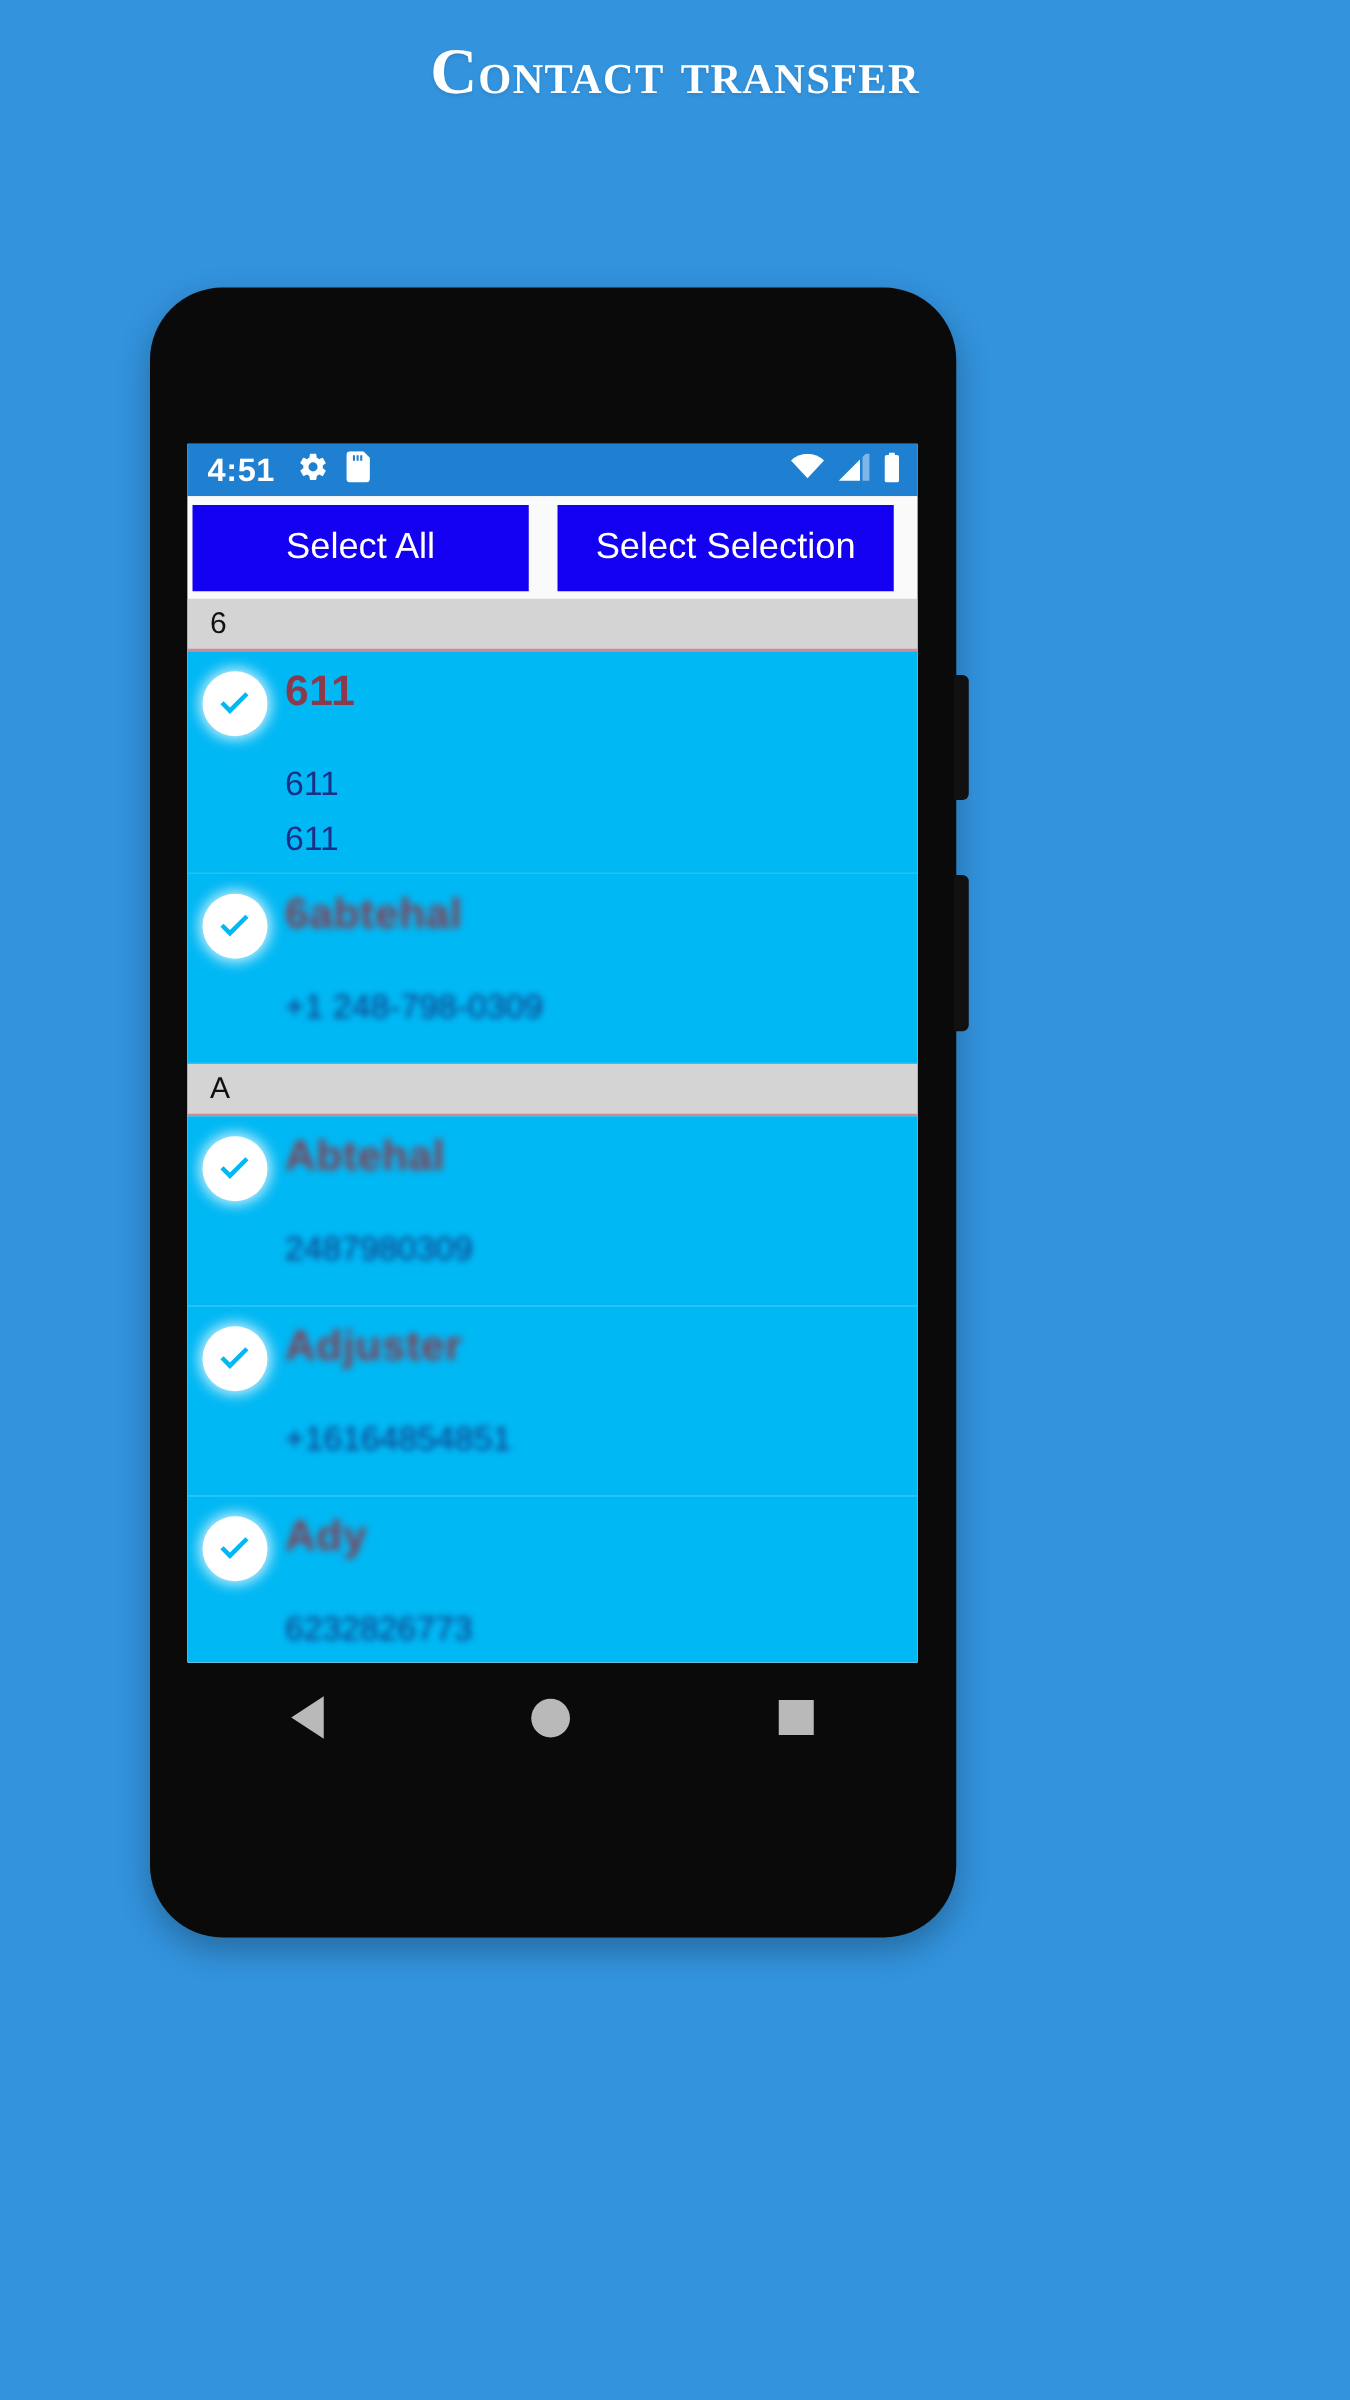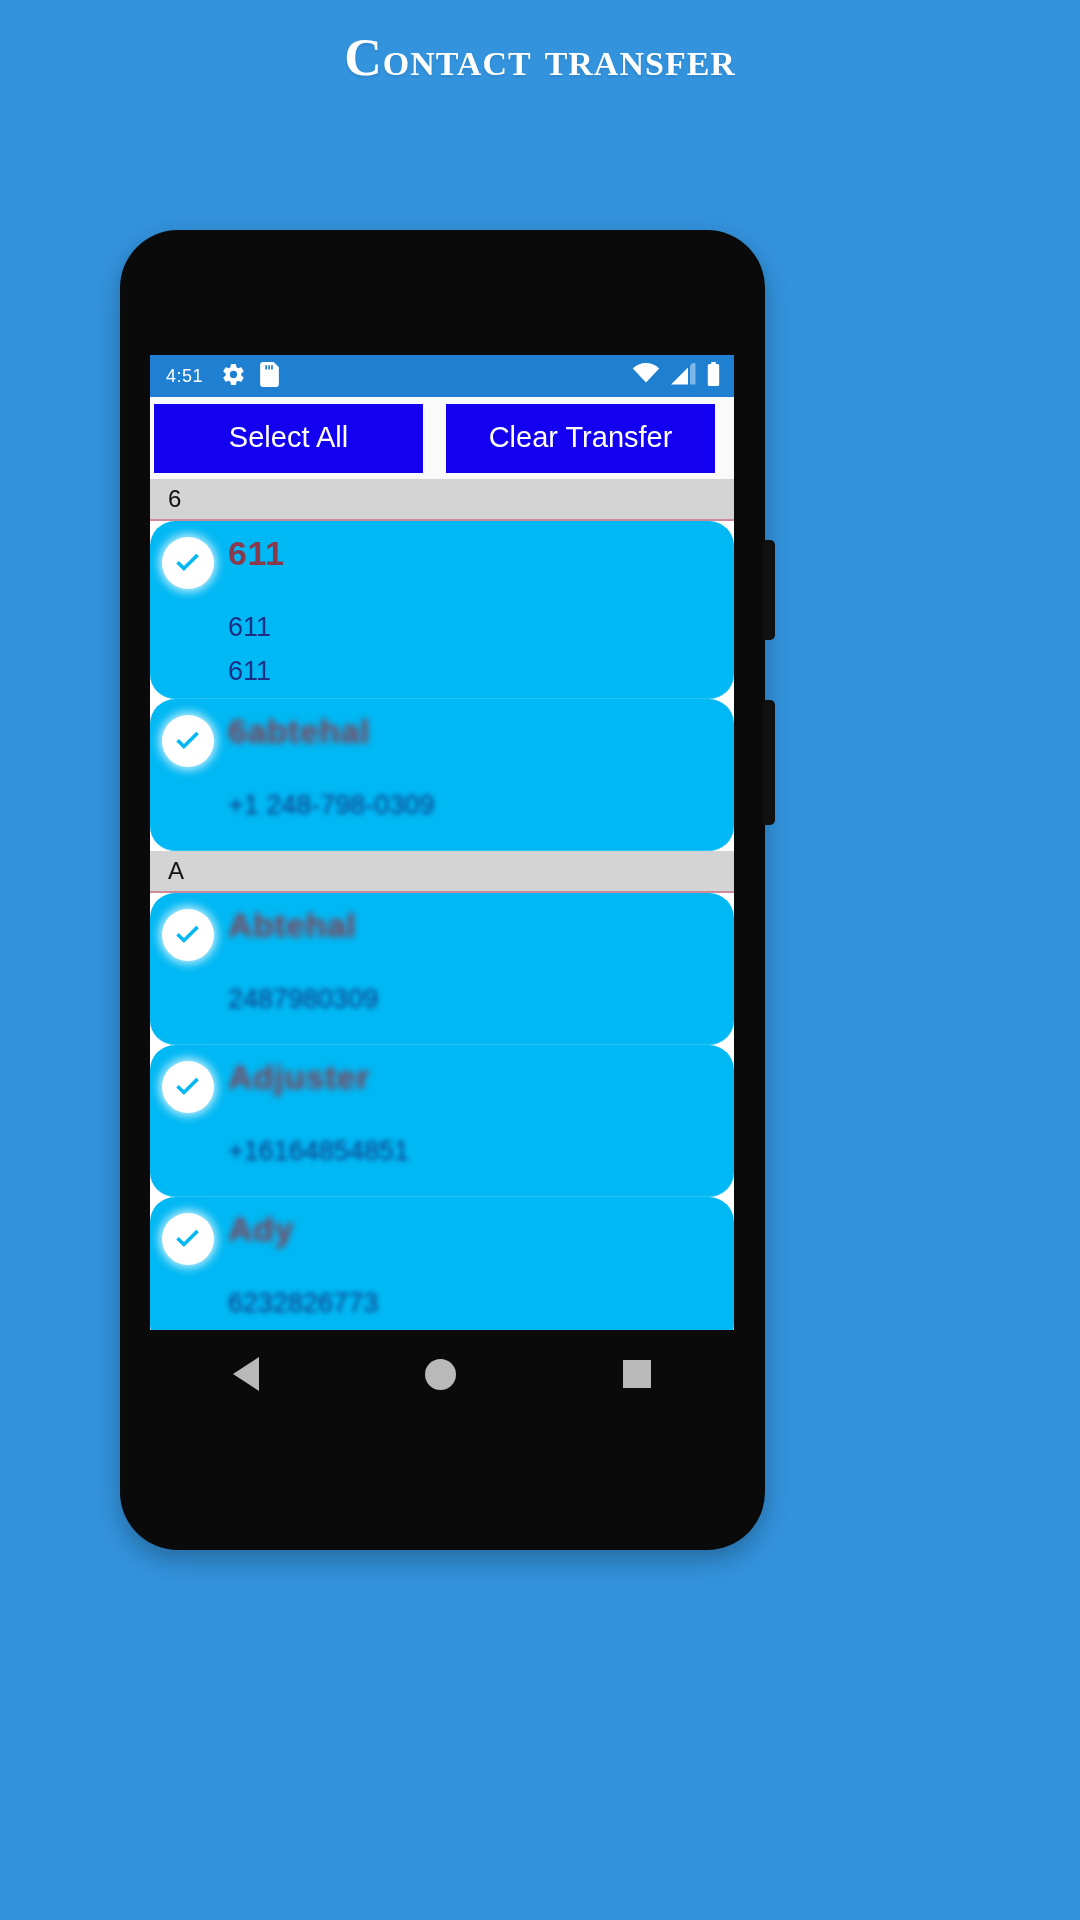--- a/index.html
+++ b/index.html
@@ -58,22 +58,22 @@
   
   .statusbar {
     height: 42px;
     background: #1f7fd1;
     display: flex;
     align-items: center;
     padding: 0 14px 0 16px;
     color: #fff;
   }
   .sb-time {
-    font-size: 18px;
-    font-weight: 400;
+    font-size: 26px;
+    font-weight: 700;
     letter-spacing: .5px;
     line-height: 1;
   }
   .sb-left-icons { display: flex; align-items: center; gap: 14px; margin-left: 18px; }
   .sb-spacer { flex: 1; }
   .sb-right-icons { display: flex; align-items: center; gap: 11px; }
   .ico { display: block; }
 
   
   .actions {
@@ -105,21 +105,20 @@
     padding: 8px 0 8px 18px;
     line-height: 1;
     border-bottom: 2px solid #d08a97;
   }
   .contact {
     background: #00b8f4;
     position: relative;
     padding: 14px 0 12px 0;
     border-bottom: 1px solid #29c3f6;
     min-height: 152px;
-    border-radius: 25px;
   }
   .check {
     position: absolute;
     left: 12px; top: 16px;
     width: 52px; height: 52px;
     border-radius: 50%;
     background: #ffffff;
     display: flex; align-items: center; justify-content: center;
     box-shadow: 0 0 10px 3px rgba(255,255,255,.75);
   }
@@ -214,21 +213,21 @@
           <svg width="13" height="24" viewBox="0 0 13 24">
             <rect x="4.2" y="0" width="4.6" height="2.4" fill="#ffffff"></rect>
             <rect x="0.8" y="2" width="11.4" height="22" rx="1.6" fill="#ffffff"></rect>
           </svg>
         </span>
       </div>
     </div>
 
     <div class="actions">
       <button class="action-btn">Select All</button>
-      <button class="action-btn">Clear Transfer</button>
+      <button class="action-btn">Select Selection</button>
     </div>
 
     <div class="list" id="contact-list">
         <div class="section-header">6</div>
         <div class="contact">
           <div class="check">
             <svg width="36" height="36" viewBox="0 0 24 24">
               <path fill="#00b8f4" d="M9.3 17.4 4.2 12.3l1.7-1.7 3.4 3.4 8.2-8.2 1.7 1.7z"></path>
             </svg>
           </div>

